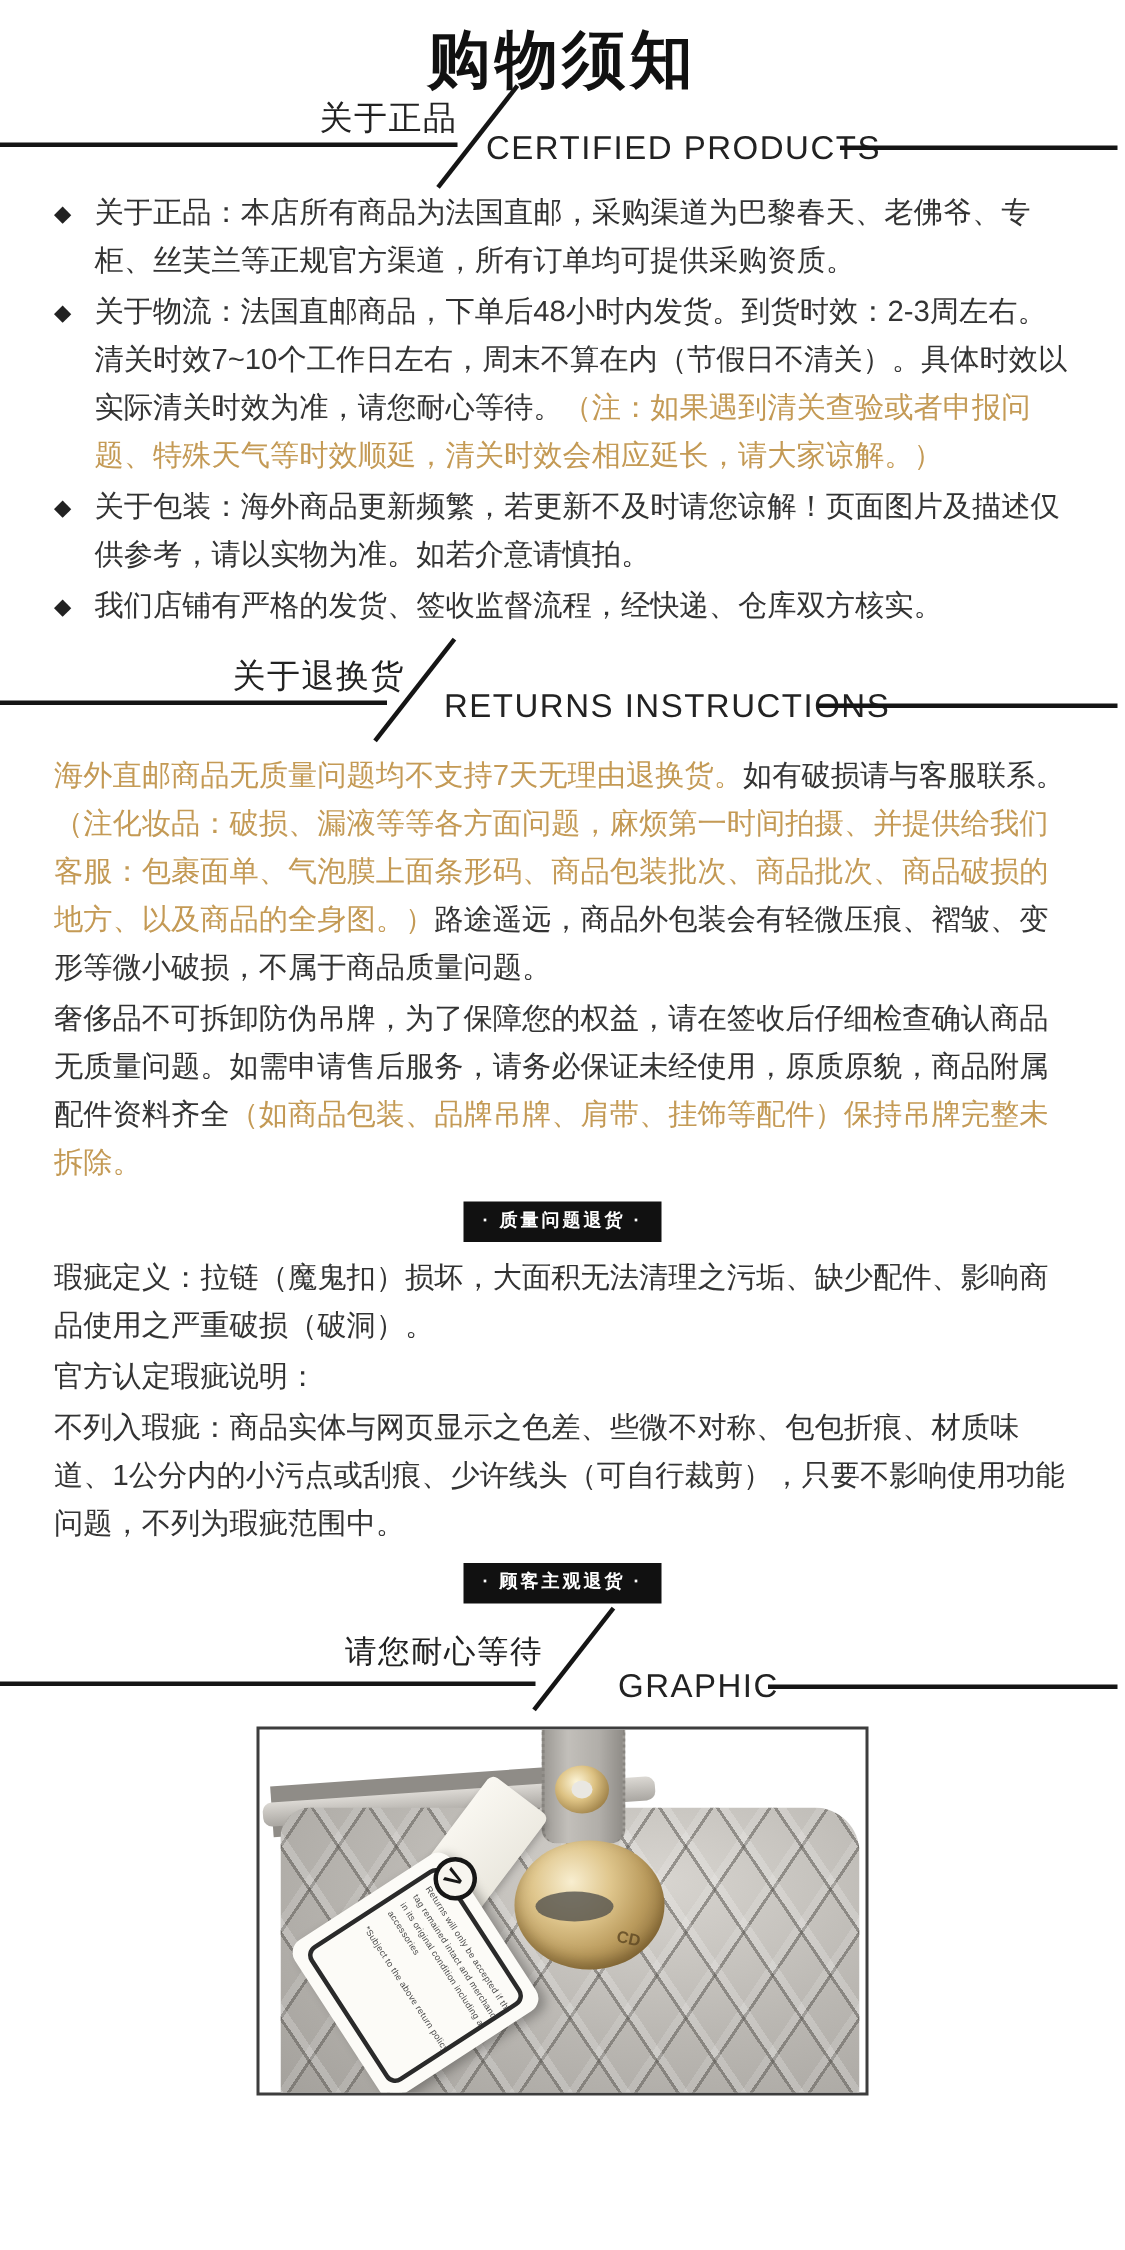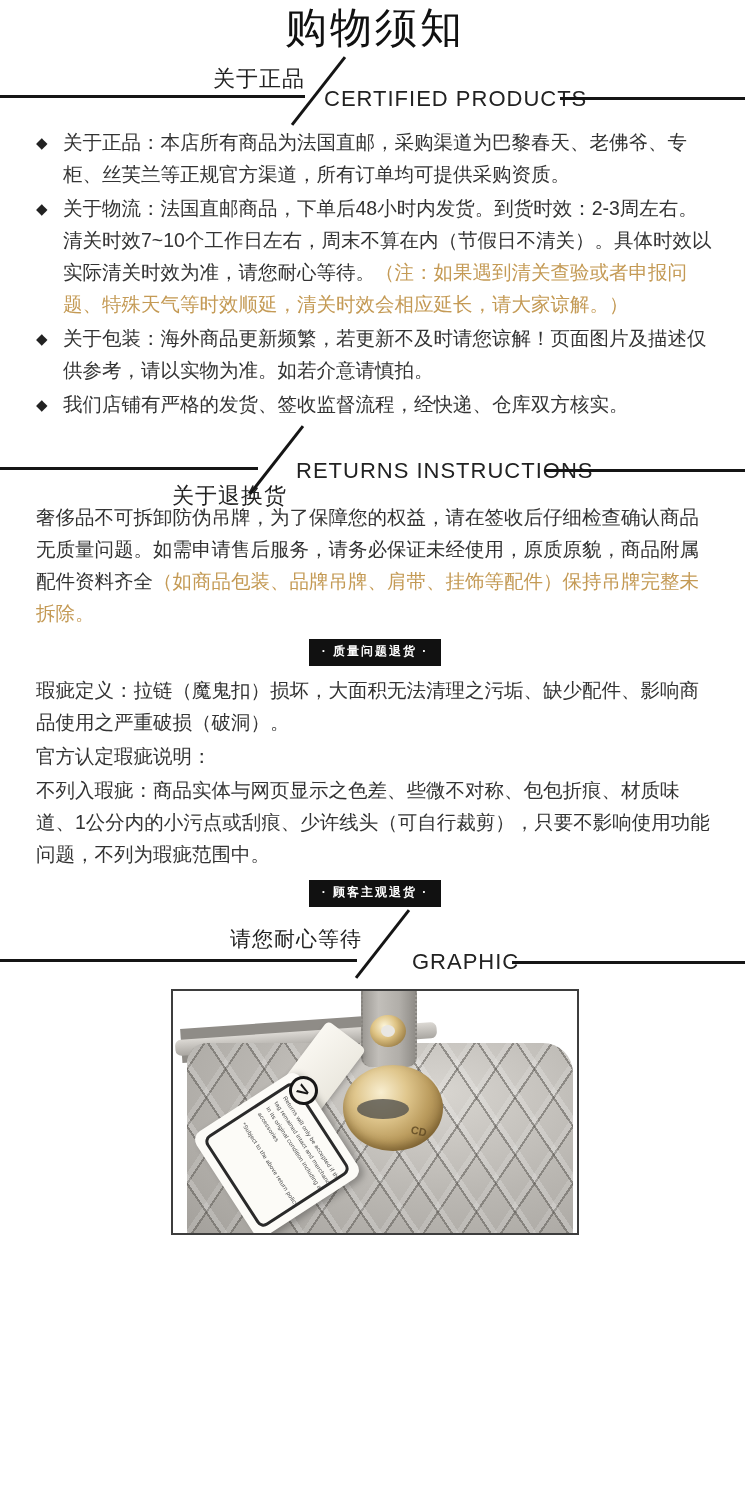--- a/index.html
+++ b/index.html
@@ -3,37 +3,37 @@
 <meta charset="utf-8">
 <style>
   * { margin:0; padding:0; box-sizing:border-box; }
   html,body { background:#ffffff; }
   body {
     width:750px; height:1500px; overflow:hidden; position:relative;
     font-family:"Liberation Sans","DejaVu Sans",sans-serif;
     color:var(--body-text,#333);
   }
   .page-title {
-    padding-top:0; height:56px; text-align:center;
-    font-size:42px; font-weight:400; letter-spacing:3px; color:#111;
+    padding-top:12px; height:56px; text-align:center;
+    font-size:42px; font-weight:700; letter-spacing:3px; color:#111;
   }
   
   .sec-hdr { position:relative; width:750px; }
   .sec-hdr .cn { position:absolute; font-size:22px; color:#222; letter-spacing:1px; }
   .sec-hdr .en { position:absolute; font-size:22px; color:#222; letter-spacing:1px; }
   .sec-hdr .line-l, .sec-hdr .line-r { position:absolute; height:3px; background:var(--line,#151515); }
   .sec-hdr .slash { position:absolute; width:3px; height:86px; background:var(--line,#151515); transform:rotate(38deg); }
   .hdr1 { height:68px; }
   .hdr1 .cn { left:213px; top:8px; }
   .hdr1 .line-l { top:39px; left:0; width:305px; }
   .hdr1 .slash { left:317px; top:-8px; }
   .hdr1 .en { left:324px; top:30px; }
   .hdr1 .line-r { top:41px; right:5px; width:185px; }
   .hdr2 { height:70px; margin-top:6px; }
-  .hdr2 .cn { left:172px; top:9px;margin-top:45px; }
+  .hdr2 .cn { left:155px; top:9px; }
   .hdr2 .line-l { top:40px; left:0; width:258px; }
   .hdr2 .slash { left:275px; top:-10px; }
   .hdr2 .en { left:296px; top:31px; }
   .hdr2 .line-r { top:42px; right:5px; width:200px; }
   .hdr3 { height:64px; }
   .hdr3 .cn { left:230px; top:10px; font-size:21px; }
   .hdr3 .line-l { top:44px; left:0; width:357px; }
   .hdr3 .slash { left:381px; top:-14px; }
   .hdr3 .en { left:412px; top:34px; }
   .hdr3 .line-r { top:46px; right:5px; width:233px; }
@@ -142,20 +142,21 @@
 
 <div class="sec-hdr hdr2">
   <span class="cn">关于退换货</span>
   <span class="line-l"></span>
   <span class="slash"></span>
   <span class="en">RETURNS INSTRUCTIONS</span>
   <span class="line-r"></span>
 </div>
 
 <div class="content returns-block">
+  <p><span class="seg-accent">海外直邮商品无质量问题均不支持7天无理由退换货。</span><span class="seg-normal">如有破损请与客服联系。</span><span class="seg-accent">（注化妆品：破损、漏液等等各方面问题，麻烦第一时间拍摄、并提供给我们客服：包裹面单、气泡膜上面条形码、商品包装批次、商品批次、商品破损的地方、以及商品的全身图。）</span><span class="seg-normal">路途遥远，商品外包装会有轻微压痕、褶皱、变形等微小破损，不属于商品质量问题。</span></p>
   <p><span class="seg-normal">奢侈品不可拆卸防伪吊牌，为了保障您的权益，请在签收后仔细检查确认商品无质量问题。如需申请售后服务，请务必保证未经使用，原质原貌，商品附属配件资料齐全</span><span class="seg-accent">（如商品包装、品牌吊牌、肩带、挂饰等配件）保持吊牌完整未拆除。</span></p>
 
   <span class="badge">· 质量问题退货 ·</span>
 
   <p><span class="seg-normal">瑕疵定义：拉链（魔鬼扣）损坏，大面积无法清理之污垢、缺少配件、影响商品使用之严重破损（破洞）。</span></p>
   <p><span class="seg-normal">官方认定瑕疵说明：</span></p>
   <p><span class="seg-normal">不列入瑕疵：商品实体与网页显示之色差、些微不对称、包包折痕、材质味道、1公分内的小污点或刮痕、少许线头（可自行裁剪），只要不影响使用功能问题，不列为瑕疵范围中。</span></p>
 
   <span class="badge">· 顾客主观退货 ·</span>
 

